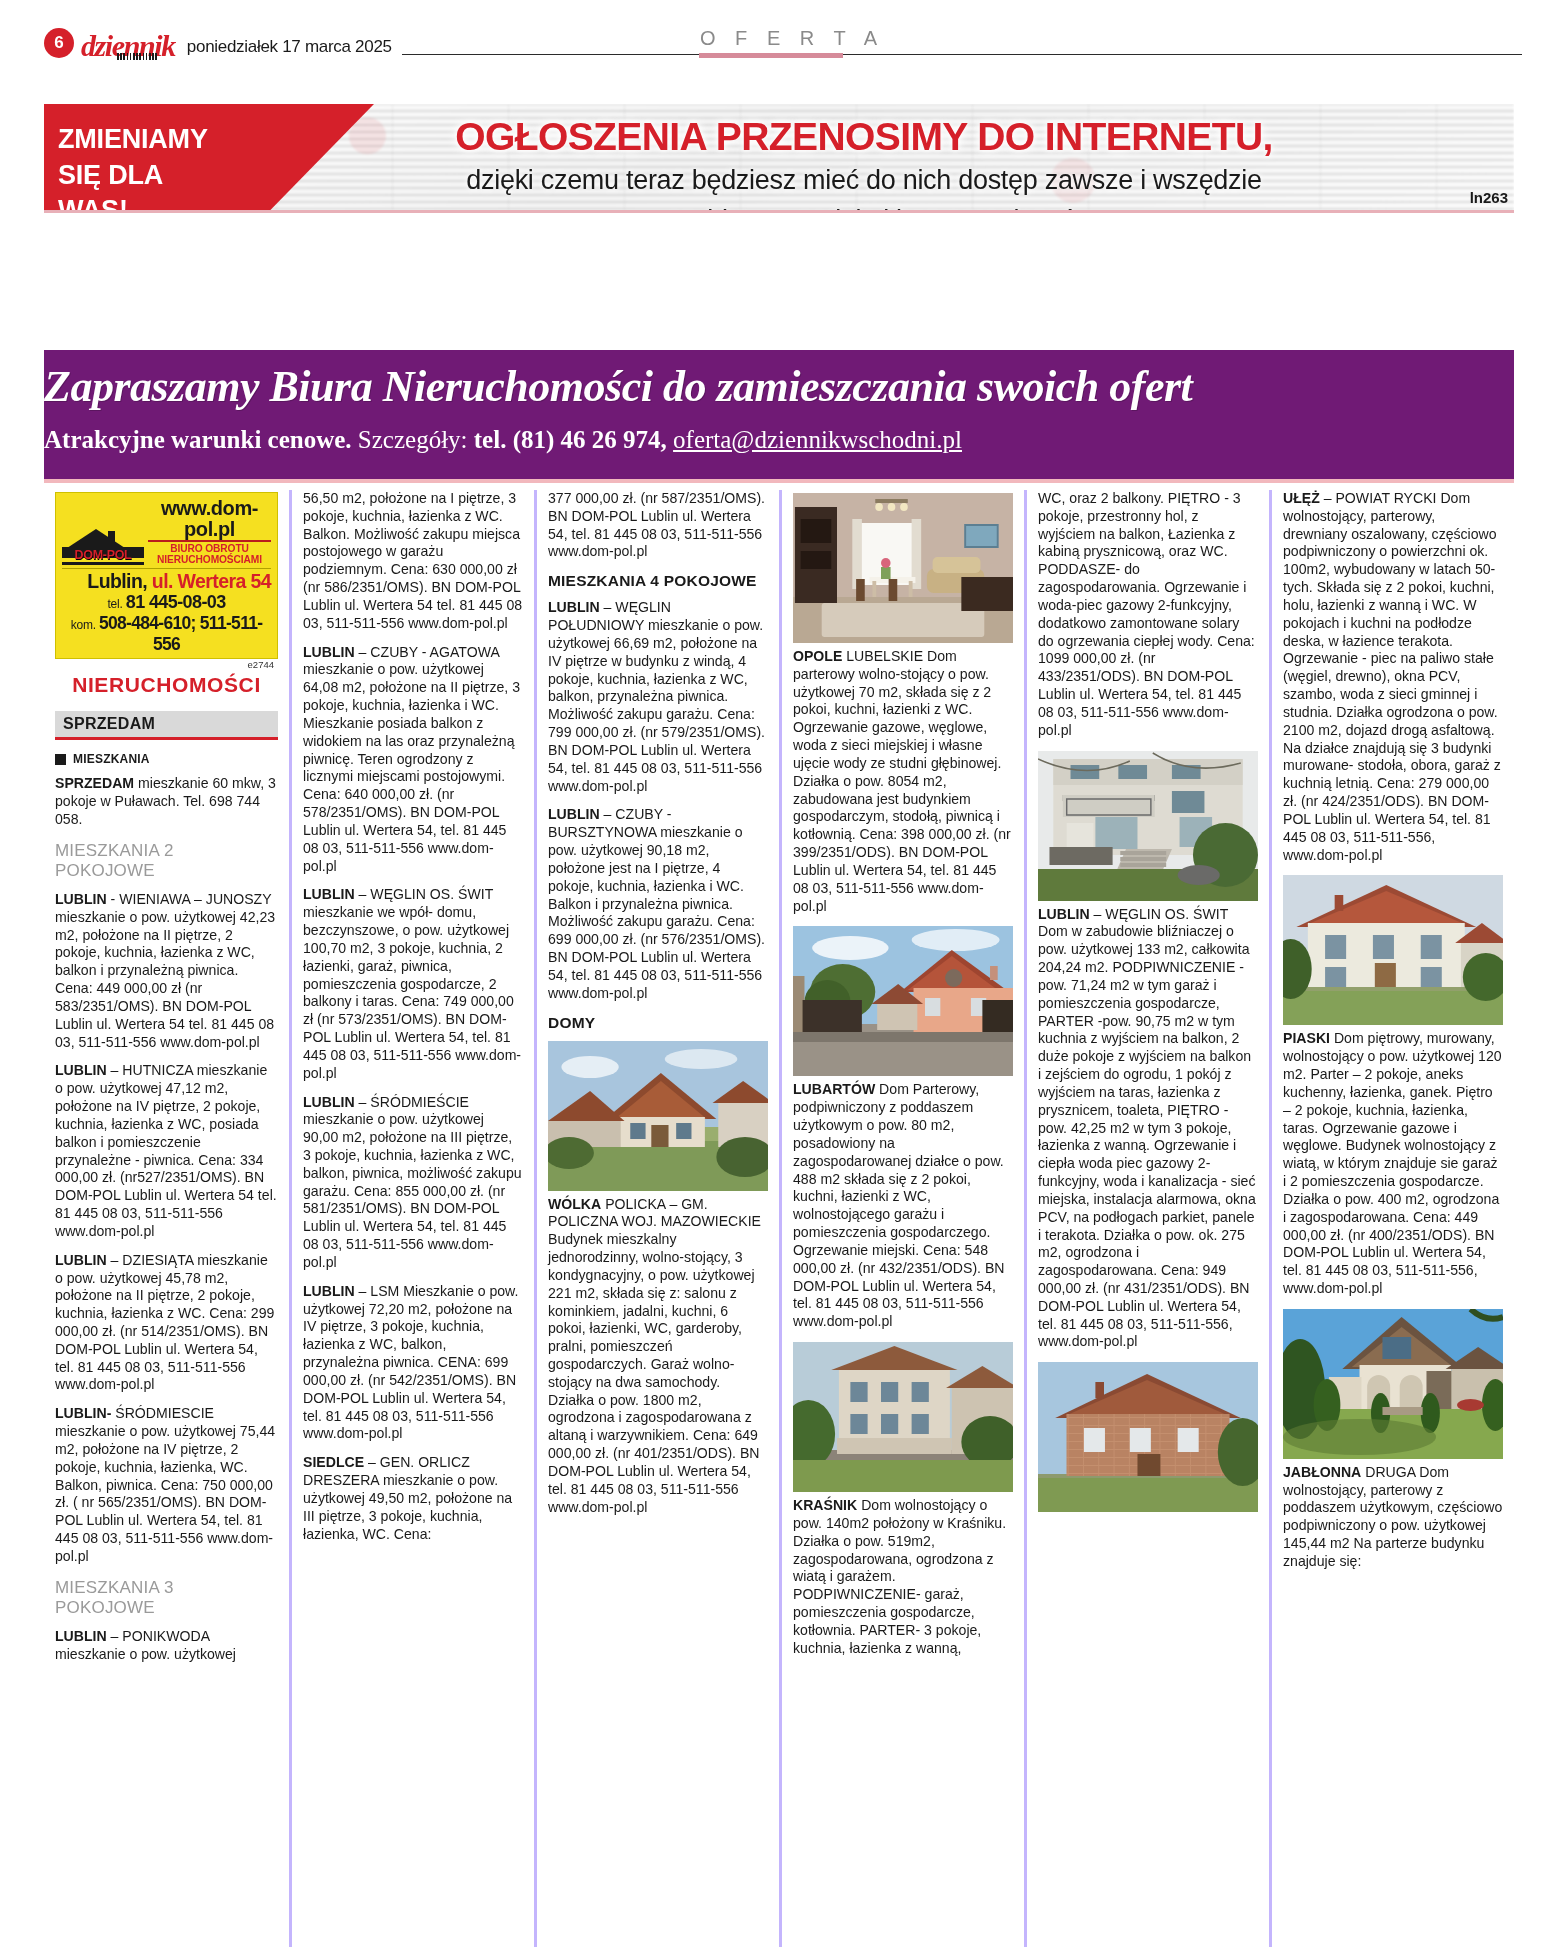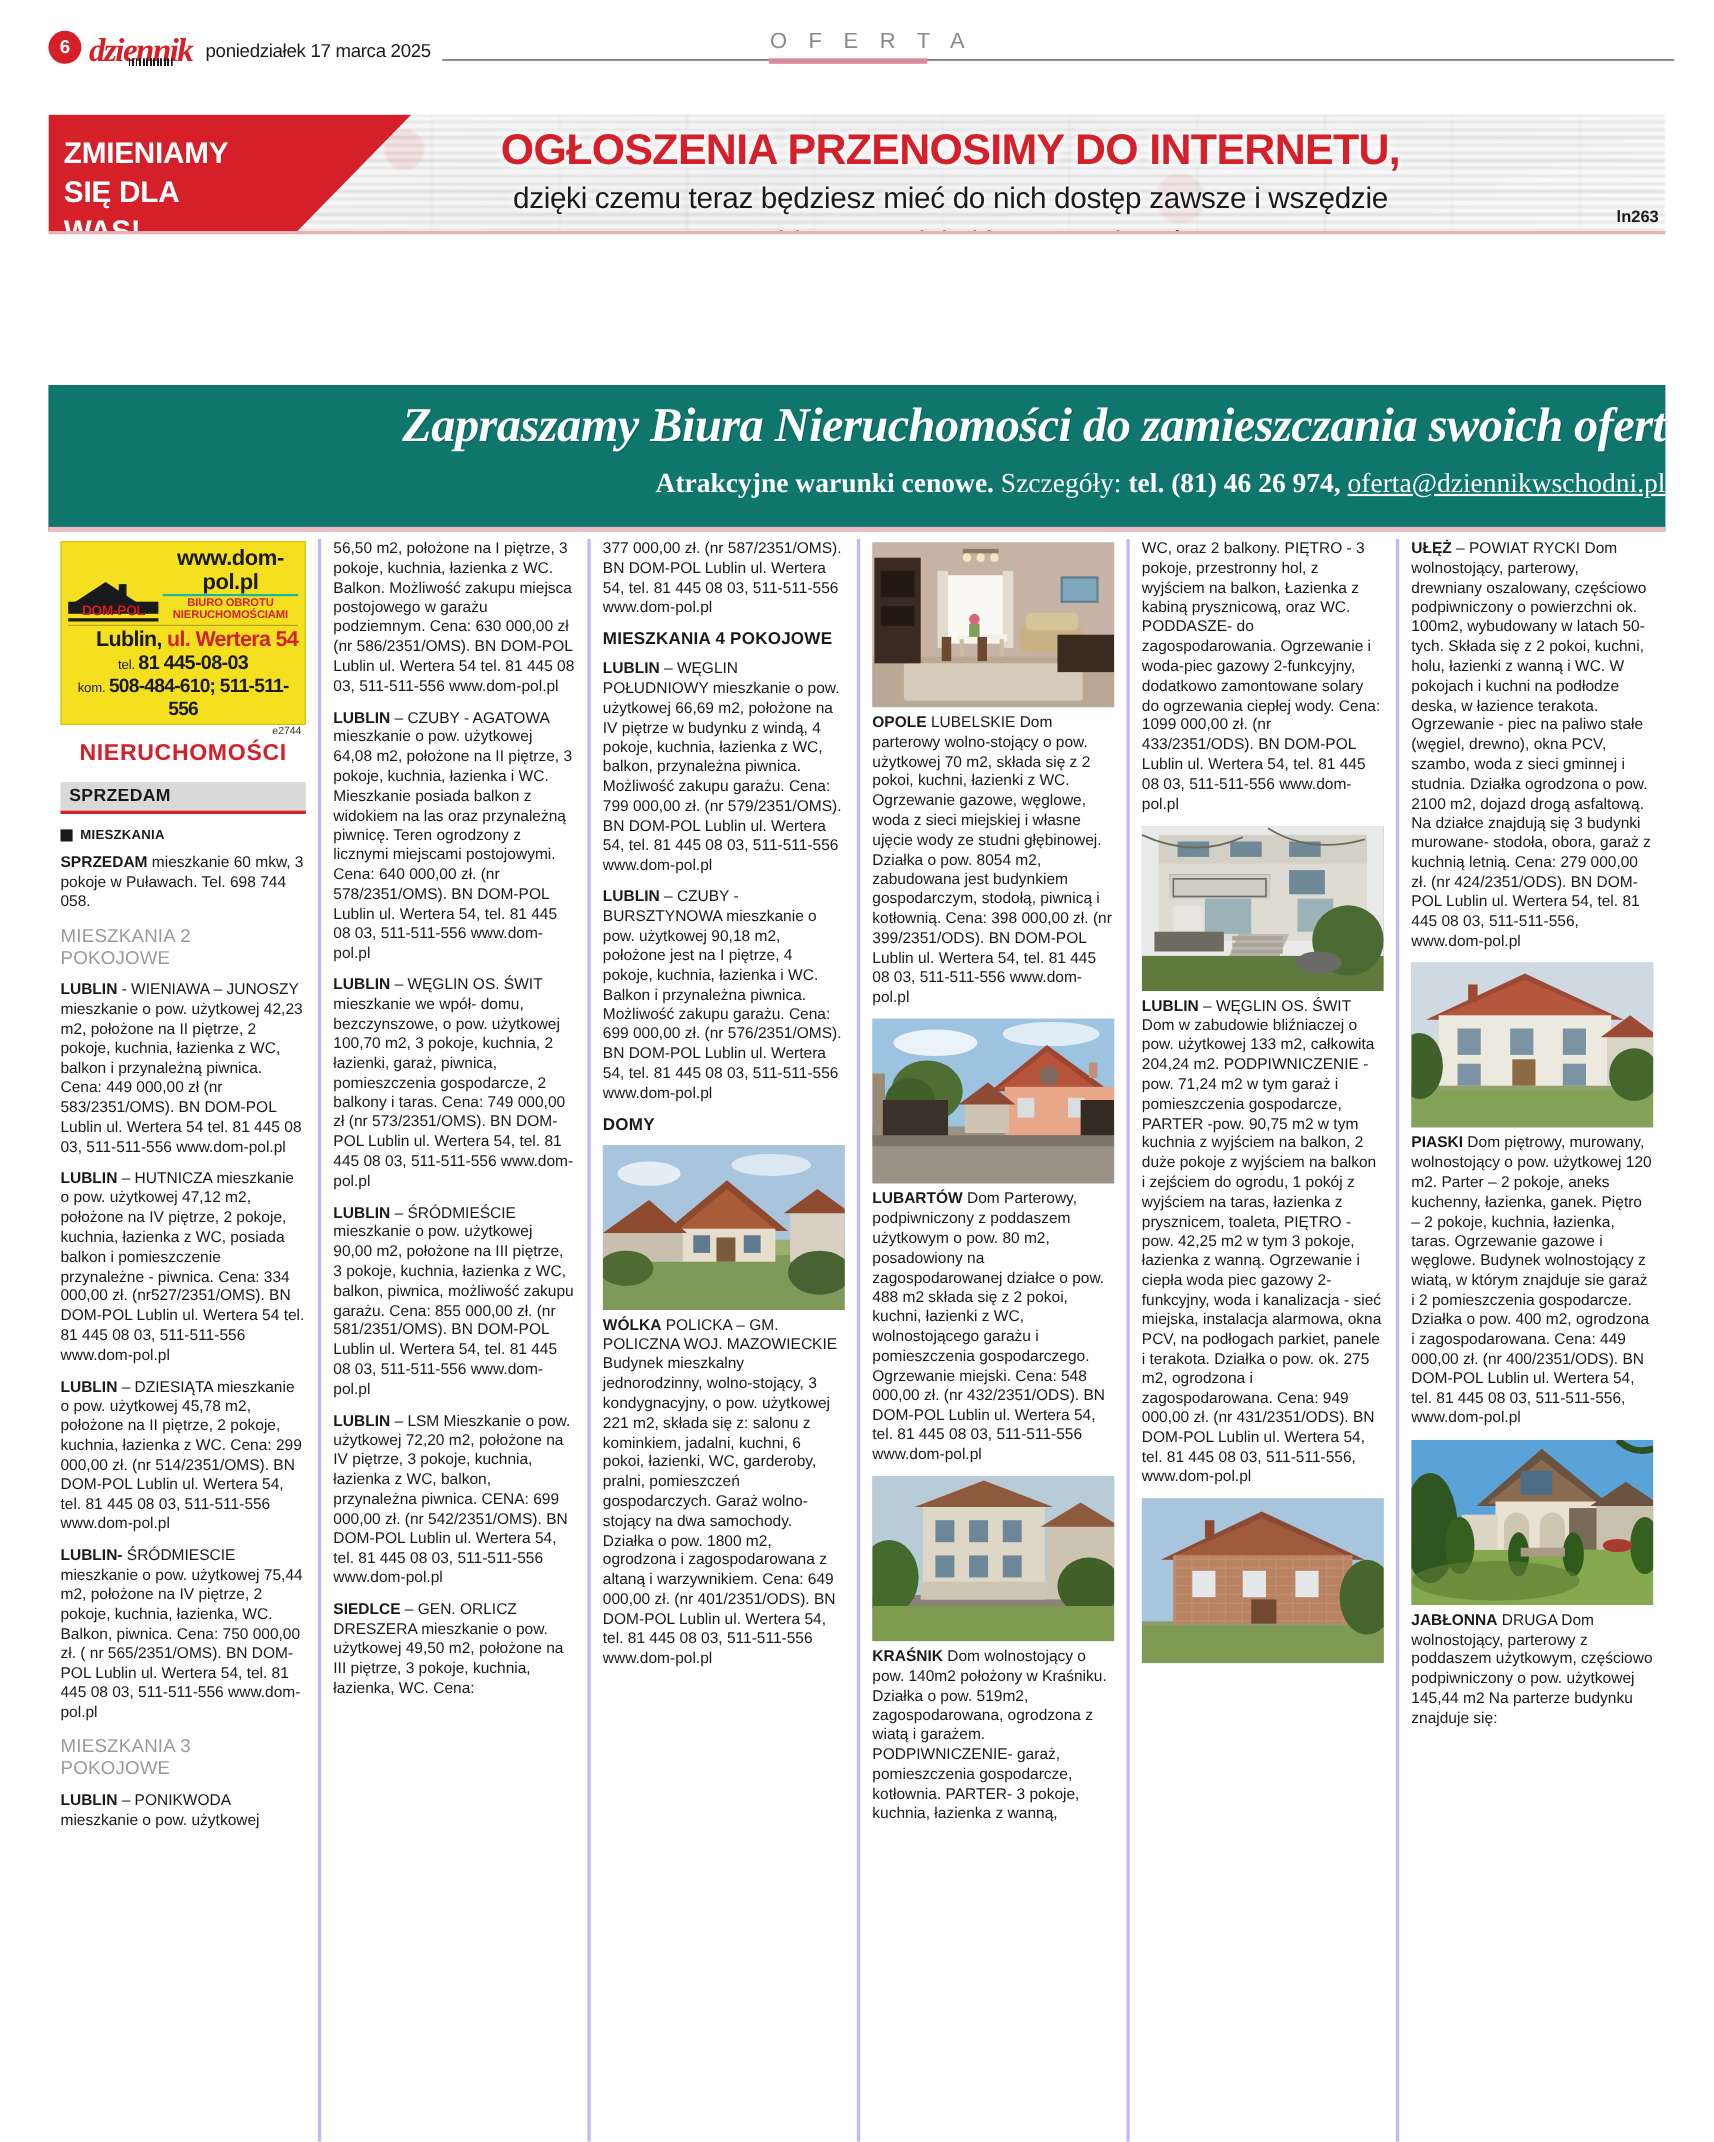--- a/index.html
+++ b/index.html
@@ -108,21 +108,21 @@
     text-shadow:0 0 5px #fff, 0 0 9px #fff, 0 0 13px #fff;
   }
   .promo-code {
     position:absolute; right:6px; bottom:4px; z-index:4;
     font-size:15px; font-weight:bold; color:#1a1a1a;
   }
 
   
   .agency {
     position:absolute; left:44px; top:350px; width:1470px; height:133px;
-    background:#0f766e; color:#fff; text-align:right;
+    background:#701a75; color:#fff; text-align:left;
     padding-top:10px;
     border-bottom:4px solid #f2b8bd;
   }
   .agency-h1 {
     font-family:"Liberation Serif", serif;
     font-style:italic; font-weight:bold;
     font-size:44px; letter-spacing:-0.5px; line-height:1.22;
     text-shadow:1px 1px 0 rgba(0,0,0,.18);
   }
   .agency-h2 {
@@ -207,21 +207,21 @@
     color:#d5202a; font-weight:bold; font-size:12.5px;
     text-align:center; letter-spacing:-0.3px; line-height:1;
     text-shadow:0.5px 0.5px 0 #000;
   }
   .dp-underline{
     position:absolute; left:0; bottom:0; width:82px; height:3px; background:#1a1a1a;
   }
   .dp-right { flex:1 1 auto; }
   .dp-www {
     font-weight:bold; font-size:20px; color:#1a1a1a; letter-spacing:-0.4px;
-    line-height:1.05; border-bottom:2px solid #14b8a6; text-align:center;
+    line-height:1.05; border-bottom:2px solid #b91c1c; text-align:center;
   }
   .dp-biuro {
     color:#d5202a; font-weight:bold; font-size:10.2px; letter-spacing:-0.1px;
     text-align:center; margin-top:1px;
   }
   .dp-sep { height:1px; background:#b0a200; margin:3px 0 2px 0; }
   .dp-addr {
     text-align:right; font-weight:bold; font-size:19.5px;
     letter-spacing:-0.6px; line-height:1.05;
   }

